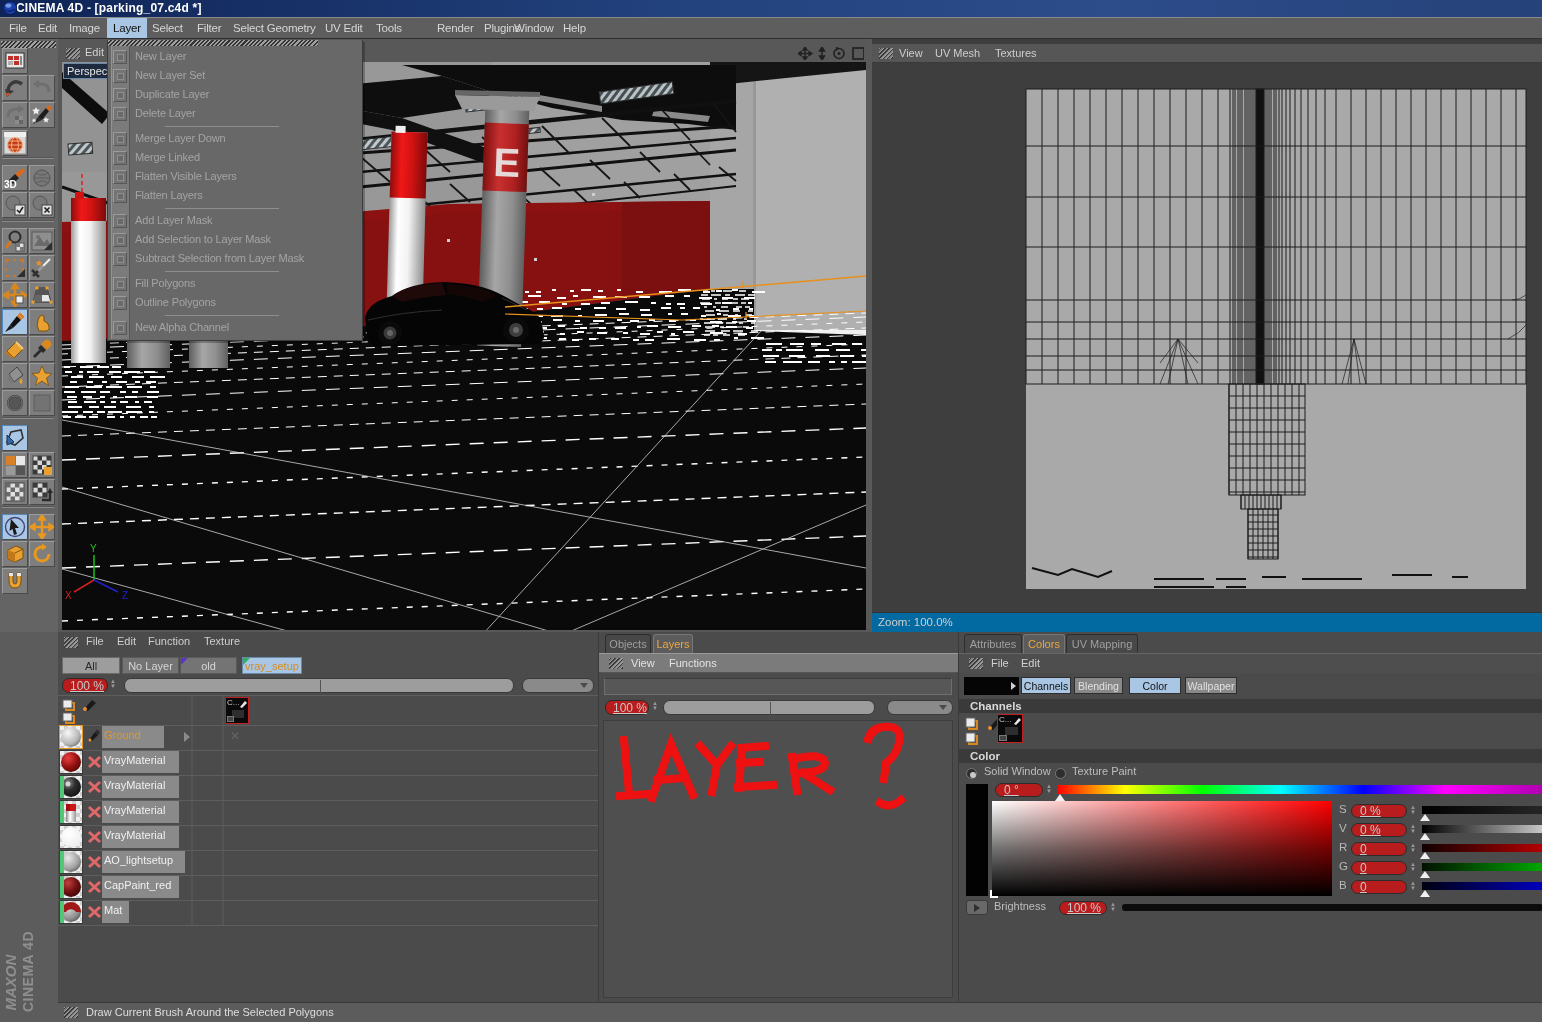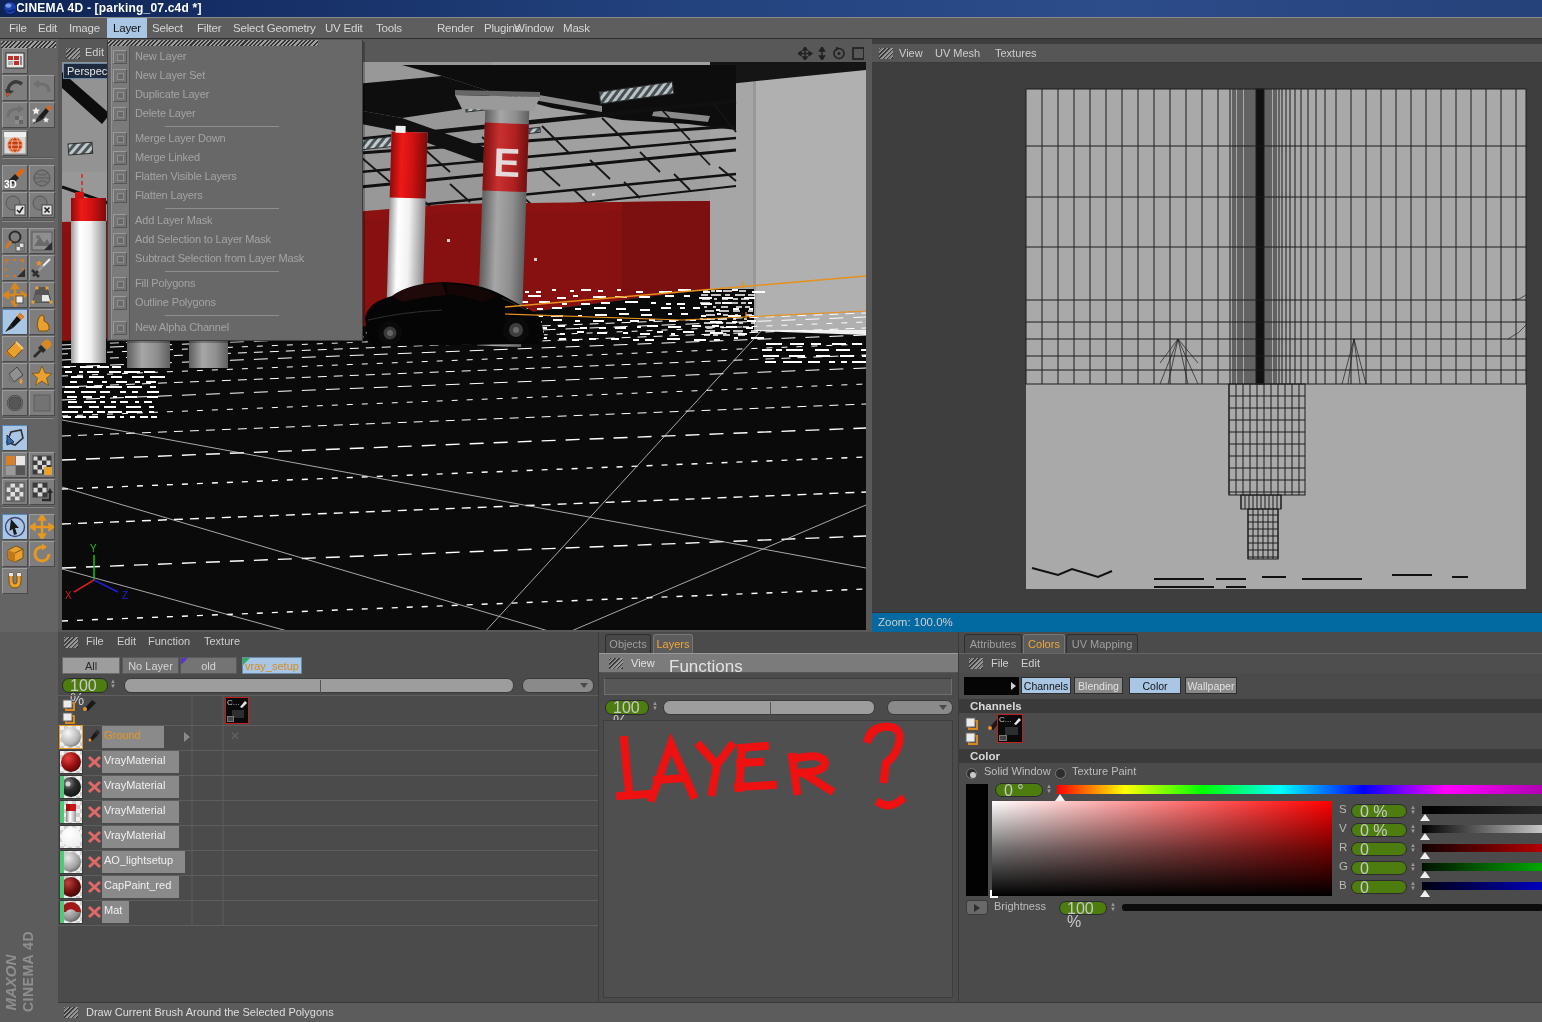--- a/index.html
+++ b/index.html
@@ -15,22 +15,22 @@
 .panelhead{background:#585858;}
 .grip{display:inline-block;width:14px;height:11px;
  background:repeating-linear-gradient(135deg,#9a9a9a 0 1px,#3a3a3a 1px 2px,#7a7a7a 2px 3px);}
 .hatch{background:repeating-linear-gradient(135deg,#9f9f9f 0 1.5px,#343434 1.5px 3px);}
 .tab{position:absolute;top:0;height:19px;line-height:19px;font-size:11px;color:#9f9f9f;
  text-align:center;border:1px solid #2e2e2e;border-bottom:none;background:#484848;
  border-radius:3px 3px 0 0;}
 .tabact{background:#5c5c5c;color:#f0a63c;border-color:#777;}
 .secthead{position:absolute;left:0;width:100%;height:14px;background:#3a3a3a;
  color:#d9d9d9;font-weight:bold;font-size:11.5px;line-height:14px;padding-left:11px;}
-.valbox{position:absolute;background:#4d7c0f;border:1px solid #2c2c2c;
- border-radius:7px;color:#c9c9c9;font-size:16px;}
+.valbox{position:absolute;background:#b91c1c;border:1px solid #2c2c2c;
+ border-radius:7px;color:#c9c9c9;font-size:12px;text-decoration:underline;}
 .spin{position:absolute;color:#9a9a9a;font-size:6px;line-height:5px;width:8px;text-align:center;}
 .chanbtn{position:absolute;top:0;height:17px;line-height:17px;text-align:center;
  font-size:10.5px;border:1px solid #2e2e2e;overflow:hidden;}
 </style></head>
 <body>
 <div class="abs" id="titlebar">
     <div id="titletext">CINEMA 4D - [parking_07.c4d *]</div>
     <svg class="abs" style="left:3px;top:1px" width="14" height="14">
       <circle cx="7" cy="7" r="6.5" fill="#1a3fae"></circle>
       <circle cx="7" cy="7" r="6.5" fill="none" stroke="#0a1c50" stroke-width="1"></circle>
@@ -44,21 +44,21 @@
     <div class="mitem" style="left:69px;">Image</div>
     <div class="mitem mhl" style="left:107px;width:40px;text-align:center;">Layer</div>
     <div class="mitem" style="left:152px;">Select</div>
     <div class="mitem" style="left:197px;">Filter</div>
     <div class="mitem" style="left:233px;">Select Geometry</div>
     <div class="mitem" style="left:325px;">UV Edit</div>
     <div class="mitem" style="left:376px;">Tools</div>
     <div class="mitem" style="left:437px;">Render</div>
     <div class="mitem" style="left:484px;text-align:right;">Plugins</div>
     <div class="mitem" style="left:514px;">Window</div>
-    <div class="mitem" style="left:563px;">Mask</div>
+    <div class="mitem" style="left:563px;">Help</div>
   </div>
 <div class="abs" style="left:0;top:39px;width:58px;height:593px;background:#646464;"></div>
 <div class="abs hatch" style="left:1px;top:41px;width:55px;height:7px;"></div>
 <div class="abs" style="left:2px;top:48px;width:26px;height:26px;background:#7e7e7e;border-top:1px solid #9c9c9c;border-left:1px solid #9c9c9c;border-right:1px solid #4a4a4a;border-bottom:1px solid #4a4a4a;"><svg width="24" height="24" viewBox="0 0 24 24">
       <rect x="3" y="4" width="18" height="15" fill="#e8e8e8" stroke="#333"></rect>
       <rect x="5" y="7" width="5" height="4" fill="#c03028"></rect>
       <rect x="11" y="7" width="5" height="4" fill="#c03028"></rect>
       <rect x="5" y="12" width="5" height="4" fill="#b0b0b0"></rect>
       <rect x="11" y="12" width="5" height="4" fill="#c03028"></rect>
       <rect x="17" y="7" width="2" height="9" fill="#888"></rect>
@@ -805,21 +805,21 @@
     </svg>
     <div style="position:absolute;left:44px;top:269px;width:27px;height:22px;background:#8a8a8a;"></div>
     <span style="position:absolute;left:46px;top:272px;font-size:11px;color:#f0f0f0;">Mat</span>
   </div>
 <div class="abs" style="left:598px;top:632px;width:360px;height:370px;background:#4b4b4b;border-left:1px solid #3a3a3a;">
     <div class="tab" style="left:6px;width:46px;top:2px;">Objects</div>
     <div class="tab tabact" style="left:54px;width:40px;top:2px;">Layers</div>
     <div style="position:absolute;left:0px;top:21px;width:360px;height:20px;background:#7b7b7b;border-top:1px solid #999;border-bottom:1px solid #555;">
       <span class="grip" style="position:absolute;left:10px;top:4px;"></span>
       <span style="position:absolute;left:32px;top:3px;font-size:11px;color:#e2e2e2;">View</span>
-      <span style="position:absolute;left:70px;top:3px;font-size:17px;color:#e2e2e2;">Functions</span>
+      <span style="position:absolute;left:70px;top:3px;font-size:11px;color:#e2e2e2;">Functions</span>
     </div>
     <div style="position:absolute;left:5px;top:46px;width:348px;height:17px;background:#575757;border:1px solid #6e6e6e;border-top-color:#3a3a3a;"></div>
     <div class="valbox" style="left:6px;top:68px;width:44px;height:15px;line-height:14px;padding-left:7px;">100 %</div>
     <div class="spin" style="left:52px;top:69px;">▲<br>▼</div>
     <div style="position:absolute;left:64px;top:68px;width:212px;height:15px;background:#9d9d9d;border-radius:7px;border:1px solid #3a3a3a;">
       <div style="position:absolute;left:106px;top:1px;width:1px;height:13px;background:#555;"></div>
     </div>
     <div style="position:absolute;left:288px;top:68px;width:66px;height:15px;background:#8a8a8a;border-radius:7px;border:1px solid #3a3a3a;">
       <div style="position:absolute;right:5px;top:4px;width:0;height:0;border-left:4px solid transparent;border-right:4px solid transparent;border-top:5px solid #4a4a4a;"></div>
     </div>

